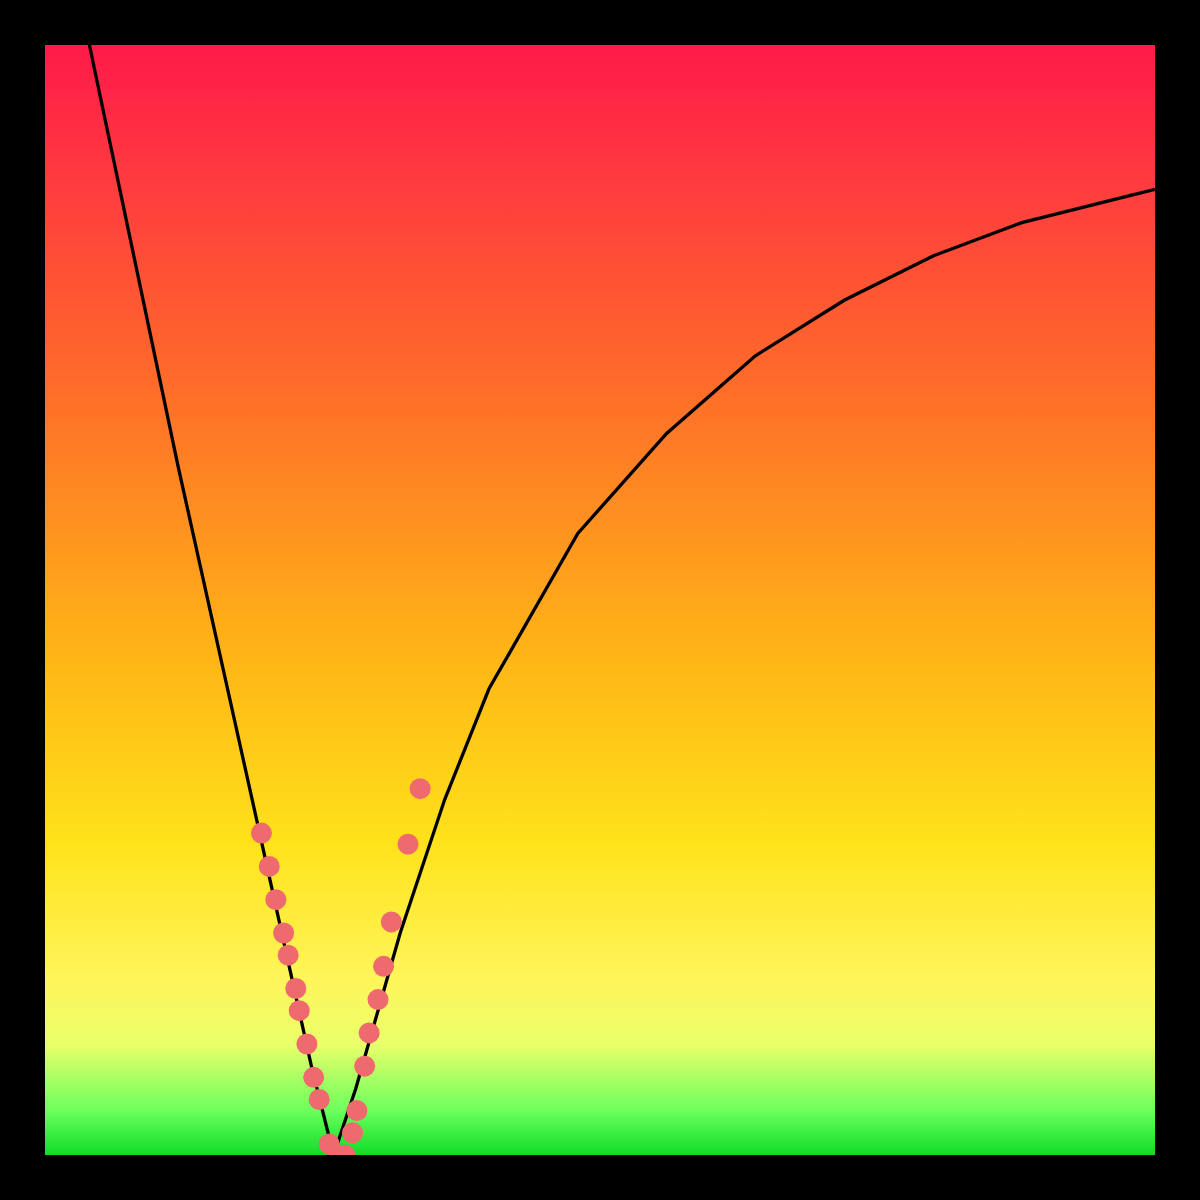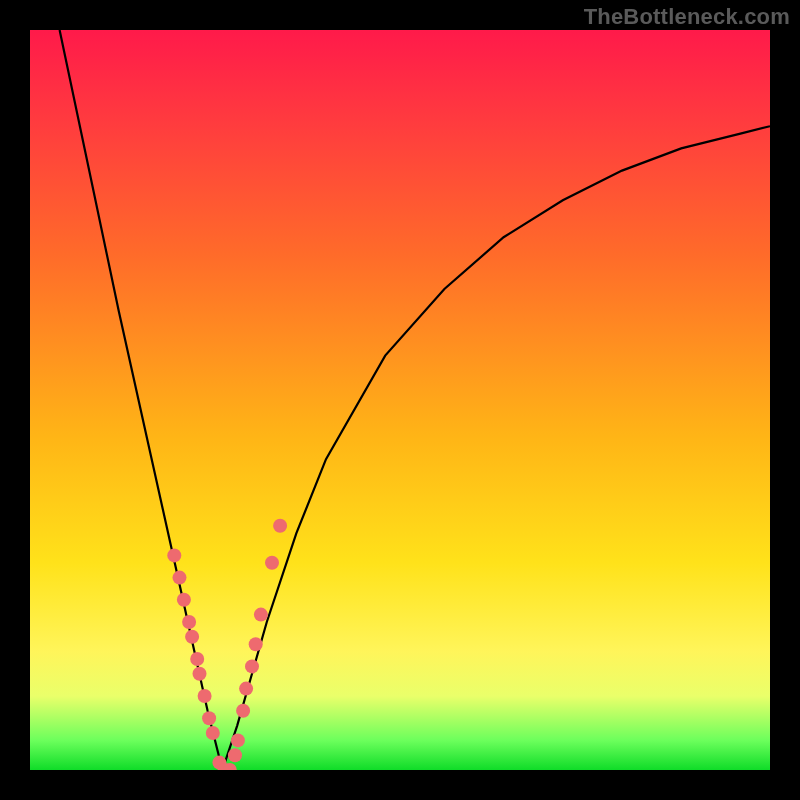--- a/index.html
+++ b/index.html
@@ -38,21 +38,20 @@
     letter-spacing: 0.2px;
   }
   svg { position: absolute; left: 0; top: 0; }
   .curve { fill: none; stroke: #000; stroke-width: 2.2; }
   .dot { fill: #ee6a6f; }
 </style>
 </head>
 <body>
 
 <div class="frame">
-  <div class="watermark">TheBottleneck.com</div>
   <div class="plot">
     <svg id="chart-svg" width="740" height="740" viewBox="0 0 740 740">
       <path id="curve-path" class="curve" d="M29.6 0.0 L59.2 140.6 L88.8 281.2 L118.4 414.4 L148.0 547.6 L162.8 614.2 L177.6 680.8 L192.4 740.0 L207.2 695.6 L222.0 643.8 L236.8 592.0 L266.4 503.2 L296.0 429.2 L355.2 325.6 L414.4 259.0 L473.6 207.2 L532.8 170.2 L592.0 140.6 L651.2 118.4 L710.4 103.6 L740.0 96.2"></path>
       <g id="dots">
           <circle cx="144.3" cy="525.4" r="7" class="dot"></circle>
           <circle cx="149.5" cy="547.6" r="7" class="dot"></circle>
           <circle cx="153.9" cy="569.8" r="7" class="dot"></circle>
           <circle cx="159.1" cy="592.0" r="7" class="dot"></circle>
           <circle cx="162.1" cy="606.8" r="7" class="dot"></circle>
           <circle cx="167.2" cy="629.0" r="7" class="dot"></circle>

